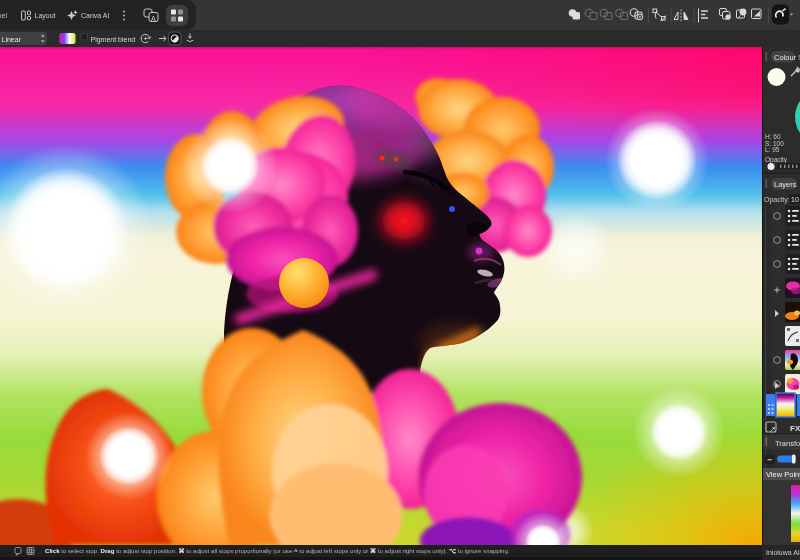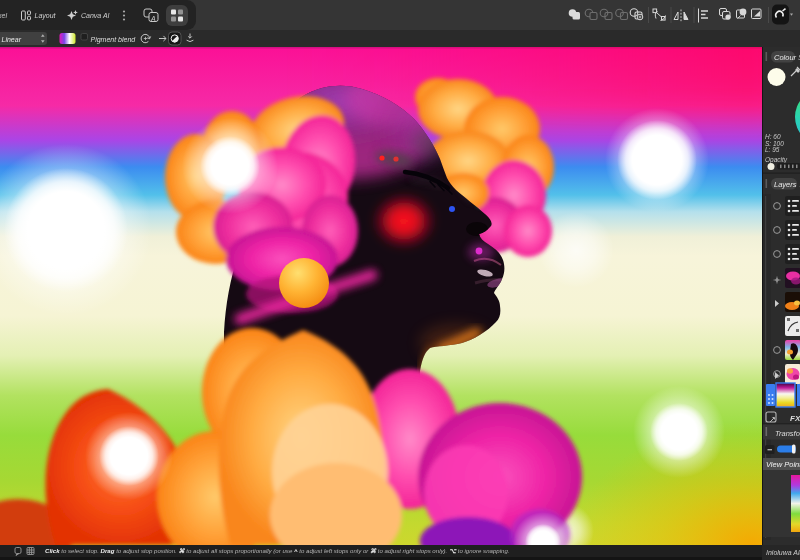--- a/index.html
+++ b/index.html
@@ -1,18 +1,18 @@
 <!DOCTYPE html>
 <html><head>
 <meta charset="utf-8">
 <style>
   * { margin:0; padding:0; box-sizing:border-box; }
   html,body { width:800px; height:560px; overflow:hidden; background:#1d1d1d;
     font-family:"Liberation Sans", sans-serif; }
-  #app { position:relative; width:800px; height:560px;font-style:italic; }
+  #app { position:relative; width:800px; height:560px; }
   .abs { position:absolute; }
 </style>
 </head>
 <body>
 <div id="app">
 
   <div class="abs" id="tb1" style="left:0;top:0;width:800px;height:30px;background:#353535;">
     <svg width="800" height="30" style="position:absolute;left:0;top:0">
       <rect x="-10" y="0" width="206" height="30" rx="9" fill="#232323"></rect>
       <text x="-2" y="18" fill="#c4c4c4" font-size="7">xel</text>
@@ -416,21 +416,21 @@
       <rect x="0" y="125.5" width="38" height="1.2" fill="#1f1f1f"></rect>
 
       <rect x="2.5" y="132" width="1.6" height="9" fill="#5a5a5a"></rect>
       <rect x="8" y="131" width="26" height="11.5" rx="5.5" fill="#424242"></rect>
       <text x="11" y="139.5" fill="#e8e8e8" font-size="7.5">Layers</text>
       <text x="36.5" y="139.5" fill="#bbbbbb" font-size="7.5">P</text>
       <text x="1" y="155" fill="#c8c8c8" font-size="7">Opacity:</text>
       <rect x="26" y="147.5" width="12" height="9.5" rx="1.5" fill="#1e1e1e"></rect>
       <text x="28" y="155" fill="#e0e0e0" font-size="7">10</text>
     </svg>
-    <div id="lyrs" style="position:absolute;left:0;top:147px;width:38px;">
+    <div id="lyrs" style="position:absolute;left:0;top:157px;width:38px;">
       <svg width="38" height="347">
         <defs>
           <linearGradient id="facemini" x1="0" y1="0" x2="0" y2="1">
             <stop offset="0" stop-color="#f03fa8"></stop>
               <stop offset="0.35" stop-color="#7fb4e8"></stop>
             <stop offset="0.7" stop-color="#f0ecd0"></stop>
               <stop offset="1" stop-color="#9ad83d"></stop>
           </linearGradient>
         </defs>
 

